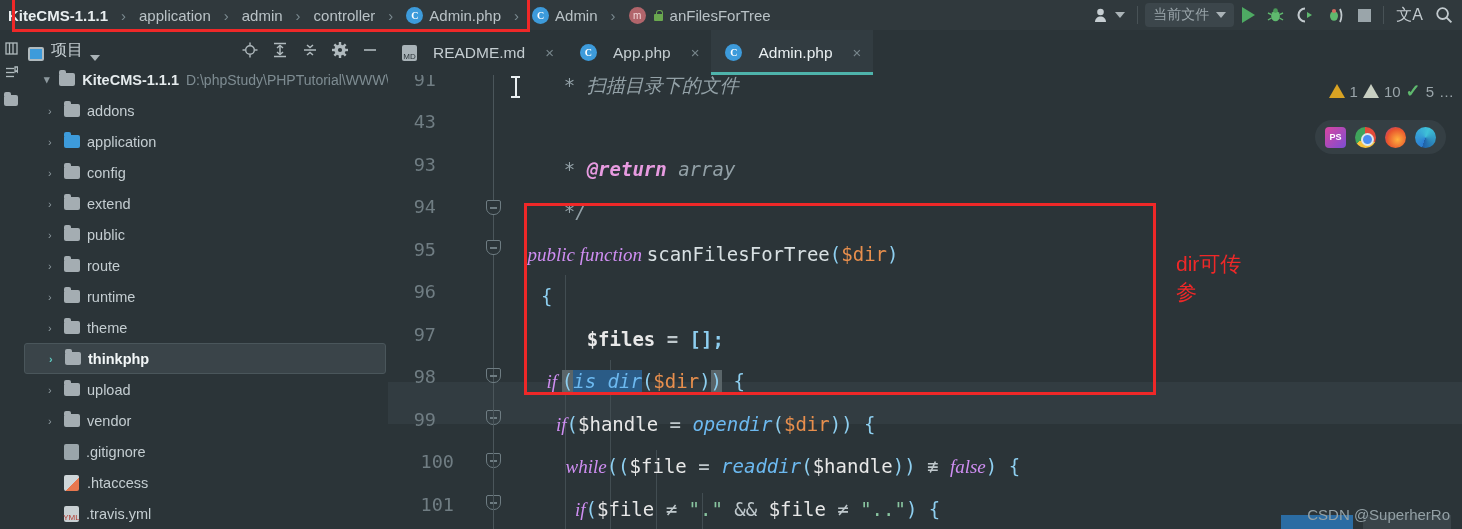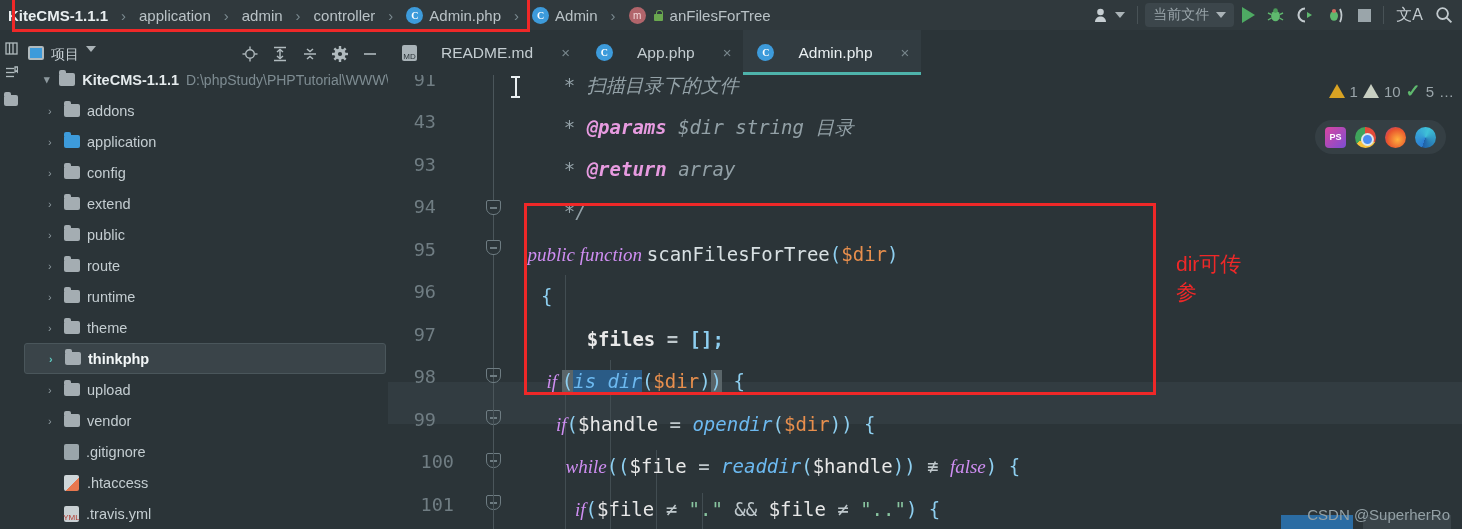--- a/index.html
+++ b/index.html
@@ -74,22 +74,22 @@
   }
   .lsicon { width: 22px; height: 24px; display:flex; align-items:center; justify-content:center;
             color:#b0babe; font-size: 13px; }
 
   
   .projpanel {
     position: absolute; left: 22px; top: 30px; width: 366px; height: 499px;
     background: #2b3438;
   }
   .proj-header {
-    height: 32px; display: flex; align-items: flex-start; padding: 16px 6px;
-    color: #c4cdd1; font-size: 14px; gap: 7px;
+    height: 32px; display: flex; align-items: flex-end; padding: 1px 6px;
+    color: #c4cdd1; font-size: 16px; gap: 7px;
   }
   .proj-sqicon {
     width: 16px; height: 14px; border: 2px solid #b0babe; border-radius: 2px;
     background: #3d9bdb; box-sizing: border-box;
   }
   .proj-header-tools { margin-left: auto; display: flex; align-items: center; gap: 14px;
                        color: #b0babe; font-size: 15px; padding-right: 4px;}
   .tree { padding-top: 2px; font-size: 14.5px; }
   .row {
     height: 31px; display: flex; align-items: center; gap: 7px;
@@ -113,21 +113,21 @@
             font-size: 8px; color:#fff; display:flex; align-items:flex-end; justify-content:center; }
   .fileic.git { background: #9aa5aa; }
   .fileic.ht  { background: linear-gradient(135deg,#cfd6d9 55%, #e8774e 55%); }
   .fileic.yml { background: #c9d0d3; color:#b0392f; }
   .fileic.md  { background: #a9b3b8; color:#2b3438; }
 
   
   .editor { position: absolute; left: 388px; top: 30px; width: 1074px; height: 499px;
             background: #2b3438; }
   .tabbar { height: 45px; display: flex; align-items: stretch; }
-  .tab { display: flex; align-items: center; gap: 24px; padding: 0 12px 0 14px;
+  .tab { display: flex; align-items: center; gap: 16px; padding: 0 12px 0 14px;
          color: #c4cdd1; font-size: 15.5px; position: relative; }
   .tab.active { background: #323c41; color: #e9eff1; }
   .tab.active::after { content:''; position:absolute; left:0; right:0; bottom:0;
                         height: 3px; background: #4eb3ab; }
   .tab .x { color: #78868c; font-size: 15px; margin-left: 4px; }
 
   .codearea { position: absolute; top: 45px; left: 0; right: 0; bottom: 0;
               background: #2b3438; overflow: hidden; }
   .gutter { position: absolute; left: 0; top: 0; width: 122px; height: 100%; }
   .lnum { position: absolute; right: 74px; color: #707d83;
@@ -506,21 +506,20 @@
         <div class="vline" style="top:308px; height:220px;"></div>
       </div>
 
       <div class="indentguide" style="left:177px; top:200px; height:330px;"></div>
       <div class="indentguide" style="left:222px; top:285px; height:245px;"></div>
       <div class="indentguide" style="left:268px; top:375px; height:155px;"></div>
       <div class="indentguide" style="left:314px; top:418px; height:112px;"></div>
 
       <div class="codeline" style="top:-2px;"><span class="cmtp">    * </span><span class="cmtp">扫描目录下的文件</span></div>
 
-      <div class="codeline" style="top:40px;"><span class="cmtp">    * </span><span class="tag">@params</span><span class="cmtp"> $dir string 目录</span></div>
 
       <div class="codeline" style="top:83px;"><span class="cmtp">    * </span><span class="tag">@return</span><span class="cmtp"> array</span></div>
 
       <div class="codeline" style="top:125px;"><span class="cmtp">    */</span></div>
 
       <div class="codeline" style="top:168px;"><span class="kw">  public function </span><span class="fn">scanFilesForTree</span><span class="brace">(</span><span class="varo">$dir</span><span class="brace">)</span></div>
 
       <div class="codeline" style="top:210px;"><span class="brace">  {</span></div>
 
       <div class="codeline" style="top:253px;font-weight:bold;"><span class="var">      $files </span><span class="pun">= </span><span class="brace">[];</span></div>

